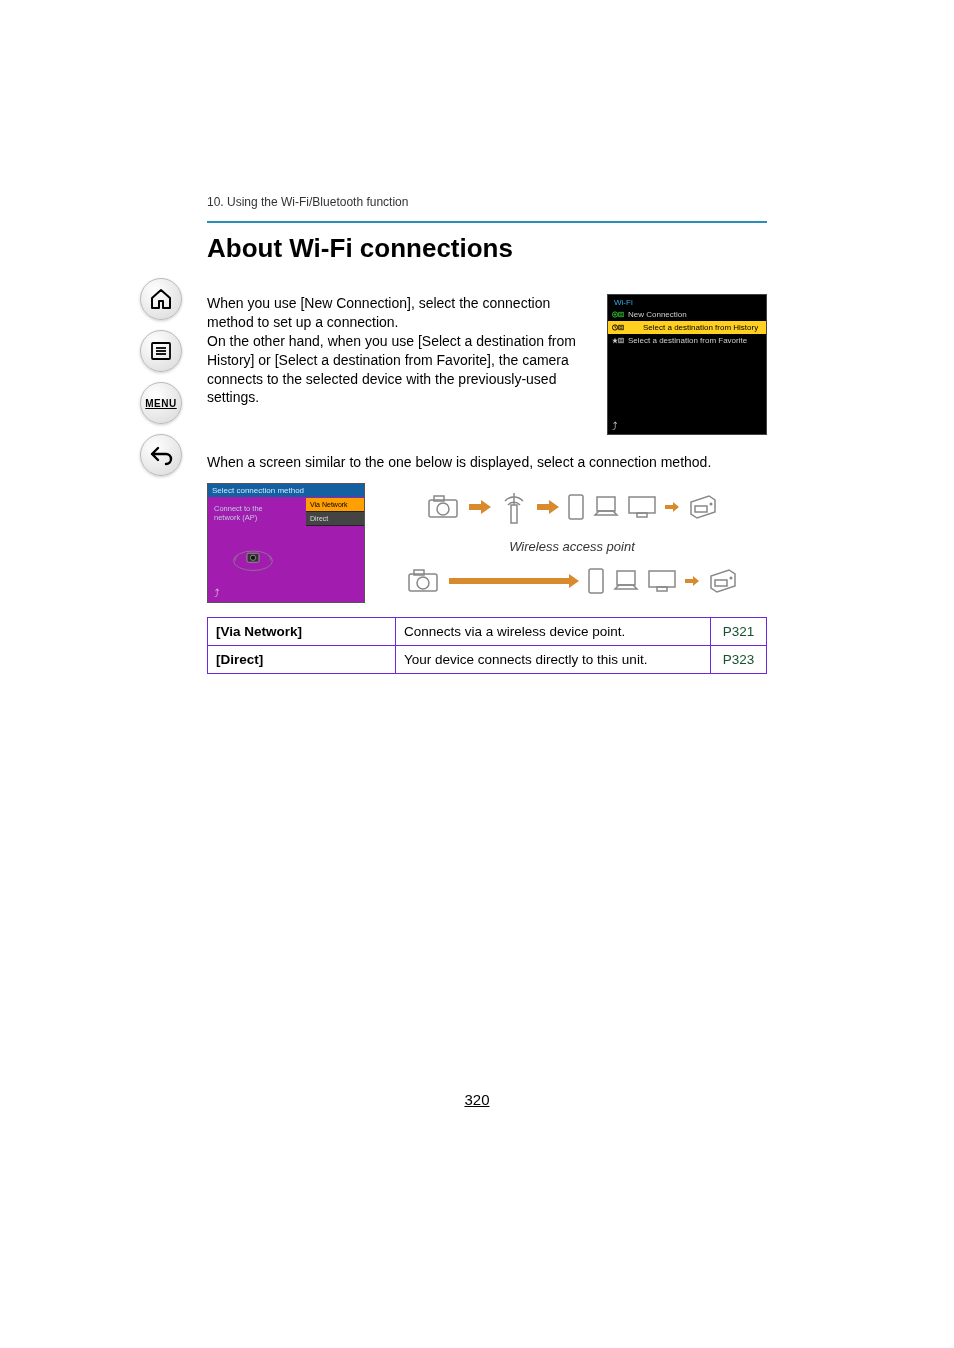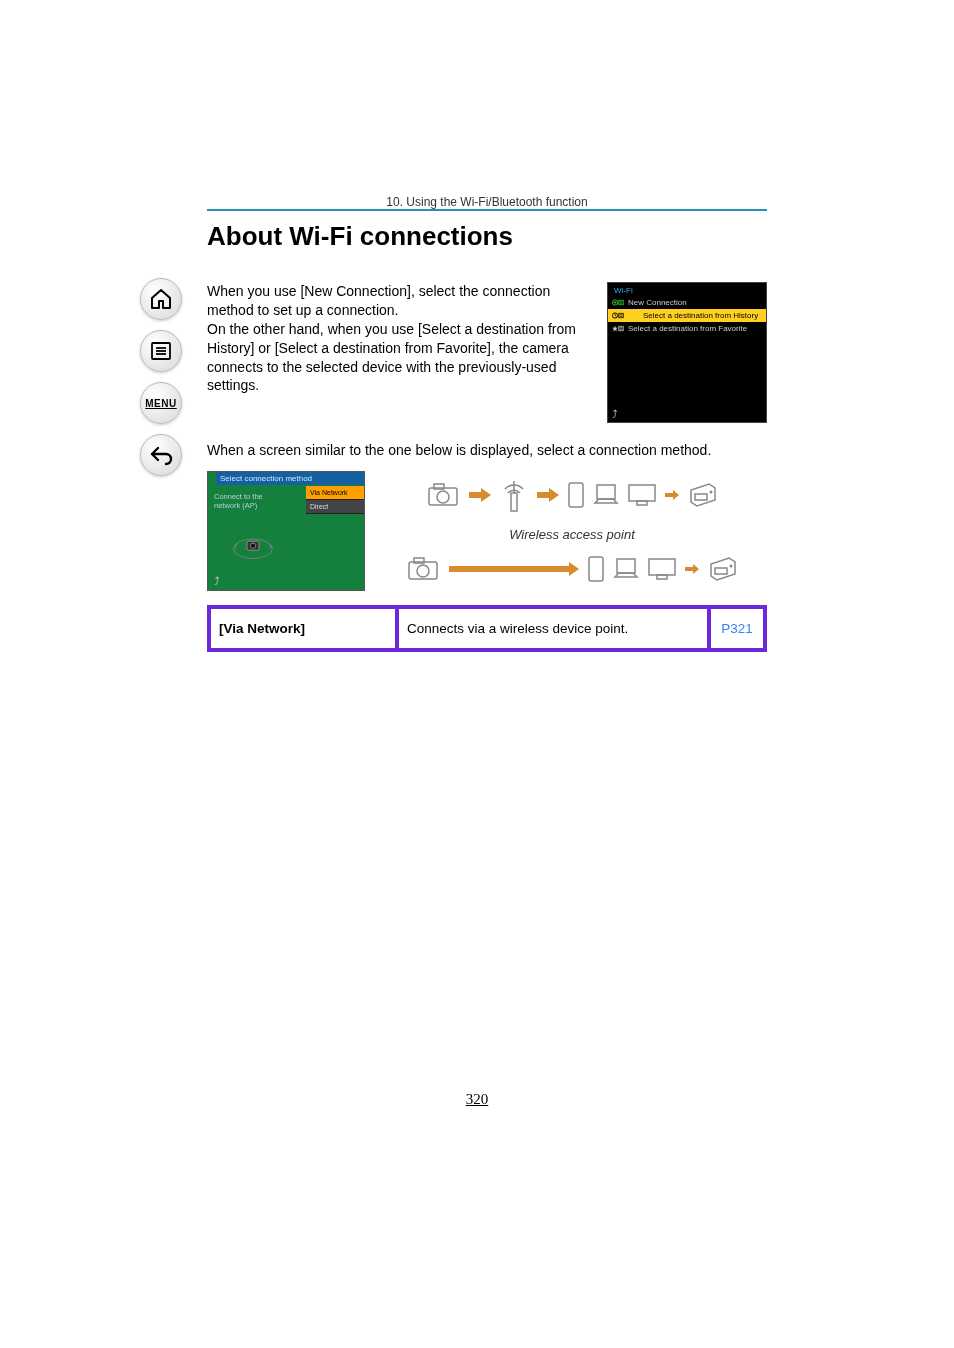--- a/index.html
+++ b/index.html
@@ -4,61 +4,61 @@
 <style>
   * { box-sizing: border-box; margin: 0; padding: 0; }
   body { font-family: Arial, Helvetica, sans-serif; background: #fff; width: 954px; height: 1348px; position: relative; color: #000; }
   
   .sidebar { position: absolute; left: 140px; top: 278px; width: 50px; }
   .sidebar-btn { width: 42px; height: 42px; border-radius: 50%; background: radial-gradient(circle at 35% 30%, #fff, #d8d8d8); border: 1px solid #bbb; margin-bottom: 10px; display:flex; align-items:center; justify-content:center; box-shadow: 0 1px 3px rgba(0,0,0,0.2); cursor:pointer; }
   .sidebar-btn svg { width: 24px; height: 24px; }
   .menu-text { font-size: 10px; font-weight: bold; text-decoration: underline; letter-spacing: 0.5px;}
   
   .content { position: absolute; left: 207px; top: 195px; width: 560px; }
-  .breadcrumb { font-size: 12px; color: #333; margin-bottom: 0; text-align: center; }
+  .breadcrumb { font-size: 12px; color: #333; margin-bottom: 12px; }
   .hr-top { border: none; border-top: 2px solid #2a8fb8; margin-bottom: 10px; width: 560px;}
   h1 { font-size: 26px; font-weight: bold; margin-bottom: 30px; }
   
   .intro-row { display:flex; gap: 18px; align-items:flex-start; margin-bottom: 18px;}
   .intro-text { flex: 1; font-size: 14px; line-height: 1.35; }
   
   .wifi-screenshot { width: 160px; height: 141px; background:#000; border: 1px solid #444; position: relative; font-size: 8px; color:#ccc; }
   .wifi-title { color:#3ae; padding: 3px 6px 1px 6px; font-size: 8px;}
   .wifi-row { display:flex; align-items:center; padding: 2px 4px; gap:4px;}
   .wifi-row.sel { background:#ffd020; color:#000;gap:19px; }
   .wifi-ico { width:12px; height:9px; display:inline-block; }
   .wifi-back { position:absolute; bottom:2px; left:4px; color:#ccc; font-size:11px;}
   
   .followup { font-size: 14px; line-height: 1.4; margin-bottom: 10px; }
   
   .diagram-row { display:flex; gap: 12px; align-items:flex-start; margin-bottom: 14px;}
   
-  .camera-menu { width: 158px; height: 120px; background:#15803d; border: 1px solid #555; position: relative; font-size: 8px; color:#ccc;padding-left:8px;}
+  .camera-menu { width: 158px; height: 120px; background:#a21caf; border: 1px solid #555; position: relative; font-size: 8px; color:#ccc;}
   .cm-blue { background:#1560a0; color:#cfe8ff; padding: 2px 4px; font-size: 8px;}
   .cm-opt { position:absolute; top:14px; right:0; width:58px; background:#444; color:#ddd; font-size:7px;}
   .cm-opt div { padding:3px 4px; border-bottom:1px solid #222;}
   .cm-opt .selopt { background:#ffa000; color:#000;}
   .cm-body-text { position:absolute; top:20px; left:6px; color:#bcd; font-size:7.5px; line-height:1.3;}
   .cm-camera { position:absolute; left:20px; top:58px; width:50px; height:30px;}
   .cm-back { position:absolute; bottom:3px; left:6px; color:#ccc; font-size:11px;}
   
   .diagram-right { flex: 1; display:flex; flex-direction:column; gap: 12px; align-items:center; padding-top:4px;font-style:italic;}
   .flow-line { display:flex; align-items:center; gap: 8px;}
   .flow-label { font-size: 13px; color:#333; text-align:center;}
   
   .ico { fill:none; stroke:#888; stroke-width:1.5;}
   .arrow-o { fill:#d78a2e;}
   
   table.conn { border-collapse: collapse; width: 560px; font-size: 13.5px;}
-  table.conn td { border: 4px solid #6d28d9; padding: 12px 8px; vertical-align: middle;}
+  table.conn td { border: 1px solid #6d28d9; padding: 6px 8px; vertical-align: middle;}
   table.conn td.label { font-weight: bold; width: 188px;}
   table.conn td.page { width: 56px; text-align:center;}
-  table.conn td.page a { color:#3b82f6; text-decoration:none;}
-  
-  .page-num { position:absolute; left:0; right:0; bottom:240px; text-align:center; font-size:15px; text-decoration: underline; font-family: Liberation Serif, serif;}
+  table.conn td.page a { color:#14532d; text-decoration:none;}
+  
+  .page-num { position:absolute; left:0; right:0; bottom:240px; text-align:center; font-size:15px; text-decoration: underline;}
 </style>
 </head>
 <body>
 
 <div class="sidebar">
   <div class="sidebar-btn">
     <svg viewBox="0 0 24 24">
         <path d="M3 11 L12 3 L21 11 L21 21 L14 21 L14 14 L10 14 L10 21 L3 21 Z" fill="none" stroke="#000" stroke-width="2" stroke-linejoin="round"></path>
       </svg>
   </div>
@@ -226,17 +226,22 @@
     </div>
   </div>
 
   <table class="conn">
     <tbody>
         <tr>
       <td class="label">[Via Network]</td>
       <td>Connects via a wireless device point.</td>
       <td class="page"><a href="#">P321</a></td>
     </tr>
+    <tr>
+      <td class="label">[Direct]</td>
+      <td>Your device connects directly to this unit.</td>
+      <td class="page"><a href="#">P323</a></td>
+    </tr>
   </tbody>
     </table>
 </div>
 
 <div class="page-num">320</div>
 
 </body></html>

